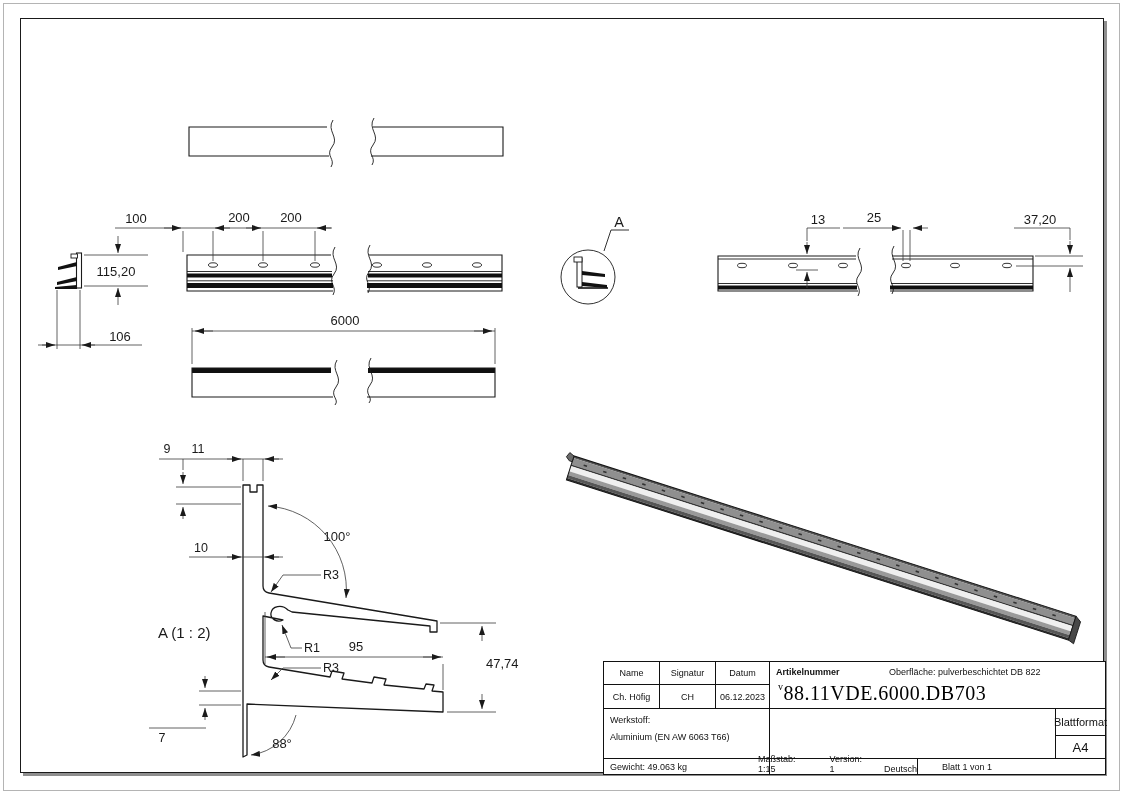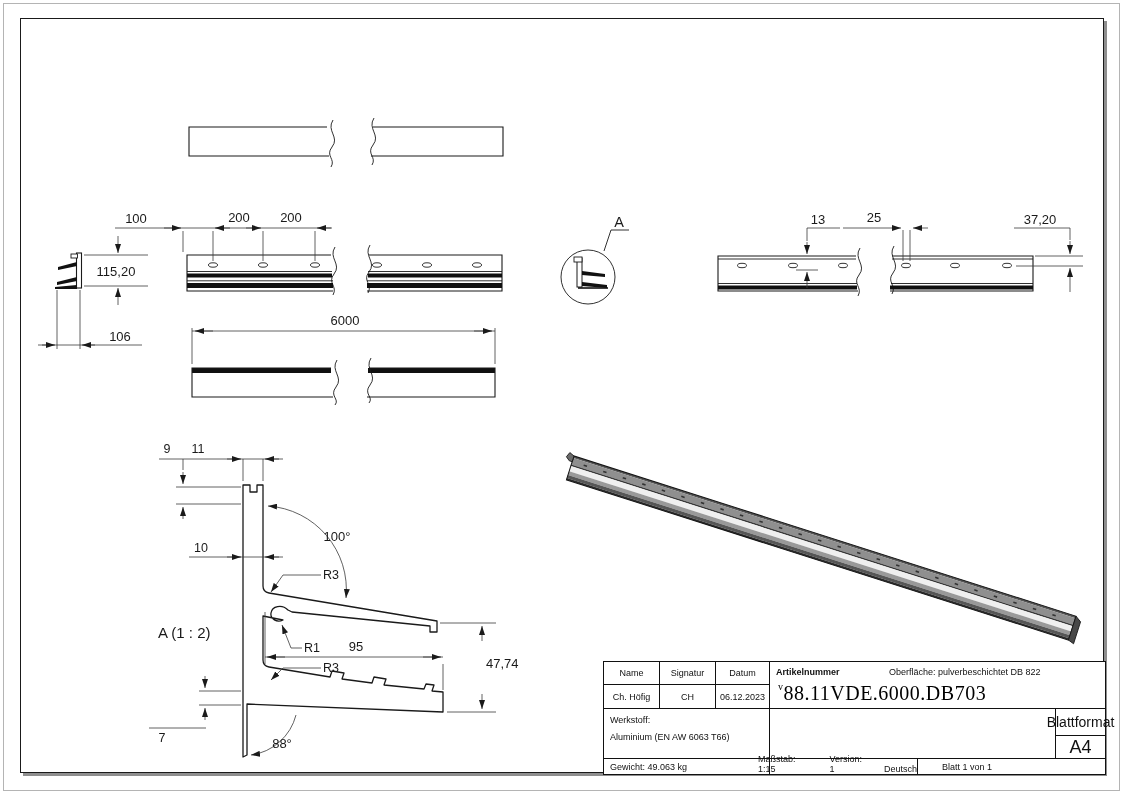--- a/index.html
+++ b/index.html
@@ -18,21 +18,21 @@
           border:1.3px solid #111;background:#fff;font-size:9px;color:#111;}
   #tblock .cell{position:absolute;box-sizing:border-box;}
   .br{border-right:1px solid #111;}
   .bb{border-bottom:1px solid #111;}
   .ctr{display:flex;align-items:center;justify-content:center;text-align:center;}
   .lft{display:flex;align-items:center;padding-left:6px;}
   #artnr-big{position:absolute;left:8px;top:19px;font-size:20px;letter-spacing:.5px;color:#000;white-space:nowrap;font-family:Liberation Serif, serif;}
   #artnr-big .pre{font-size:10px;vertical-align:10px;}
   #oberf{position:absolute;left:119px;top:5px;white-space:nowrap;}
   #artlabel{position:absolute;left:6px;top:5px;font-weight:bold;}
-  .tbsmall{font-size:14px;}
+  .tbsmall{font-size:11px;}
 </style>
 </head>
 <body>
 
 <div id="stage">
   <div id="paper"></div>
   <div id="frame"></div>
 
   <svg id="cad" width="1123" height="794" viewBox="0 0 1123 794">
     <defs>
@@ -259,21 +259,21 @@
       <span id="artnr-big"><span class="pre">v</span><span>88.11VDE.6000.DB703</span></span>
     </div>
 
     <div class="cell br bb" style="left:0;top:47px;width:166px;height:50px">
       <div style="position:absolute;left:6px;top:6px">Werkstoff:</div>
       <div style="position:absolute;left:6px;top:23px">Aluminium (EN AW 6063 T66)</div>
     </div>
     <div class="cell br bb" style="left:166px;top:47px;width:286px;height:50px"></div>
     <div class="cell bb" style="left:452px;top:47px;width:49px;height:50px">
       <div class="ctr bb tbsmall" style="position:absolute;left:0;top:0;width:100%;height:27px;box-sizing:border-box">Blattformat</div>
-      <div class="ctr" style="position:absolute;left:0;top:27px;width:100%;height:22px;font-size:18px">A4</div>
+      <div class="ctr" style="position:absolute;left:0;top:27px;width:100%;height:22px;font-size:13px">A4</div>
     </div>
 
     <div class="cell br lft" style="left:0;top:97px;width:166px;height:15px">Gewicht: 49.063 kg</div>
     <div class="cell br" style="left:148px;top:97px;width:166px;height:15px;display:flex;align-items:flex-end;gap:15px;padding-left:6px;box-sizing:border-box">
       <span>Maßstab: 1:15</span>
       <span>Version: 1</span>
       <span>Deutsch</span>
     </div>
     <div class="cell lft" style="left:332px;top:97px;width:169px;height:15px">Blatt 1 von 1</div>
   </div>

